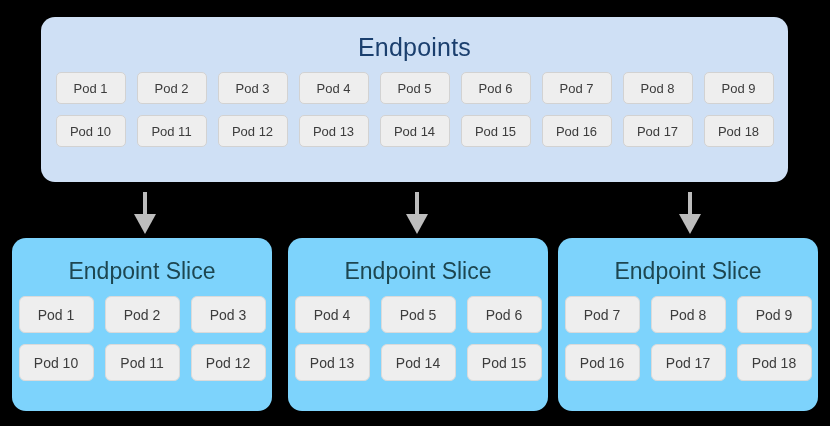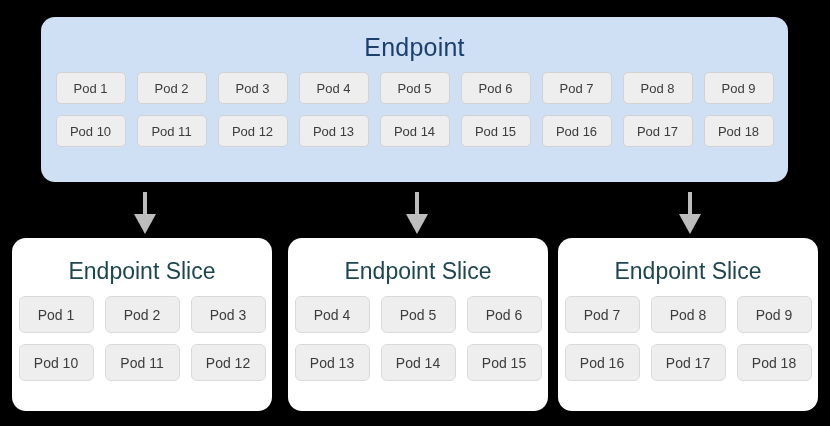--- a/index.html
+++ b/index.html
@@ -95,21 +95,21 @@
   .arrow-1 { left: 134px; top: 192px; }
   .arrow-2 { left: 406px; top: 192px; }
   .arrow-3 { left: 679px; top: 192px; }
 
   
   .slice-panel {
     position: absolute;
     top: 238px;
     width: 260px;
     height: 173px;
-    background: #ffffff;
+    background: #7dd3fc;
     border-radius: 14px;
     box-sizing: border-box;
   }
 
   .slice-1 { left: 12px; }
   .slice-2 { left: 288px; }
   .slice-3 { left: 558px; }
 
   .slice-title {
     text-align: center;
@@ -147,21 +147,21 @@
     font-size: 14px;
     box-sizing: border-box;
   }
 </style>
 </head>
 <body>
 
 <div class="canvas">
 
   <div class="endpoints-panel">
-    <div class="endpoints-title">Endpoint</div>
+    <div class="endpoints-title">Endpoints</div>
 
     <div class="endpoints-rows">
       <div class="ep-row">
         <div class="ep-pod">Pod 1</div>
         <div class="ep-pod">Pod 2</div>
         <div class="ep-pod">Pod 3</div>
         <div class="ep-pod">Pod 4</div>
         <div class="ep-pod">Pod 5</div>
         <div class="ep-pod">Pod 6</div>
         <div class="ep-pod">Pod 7</div>

